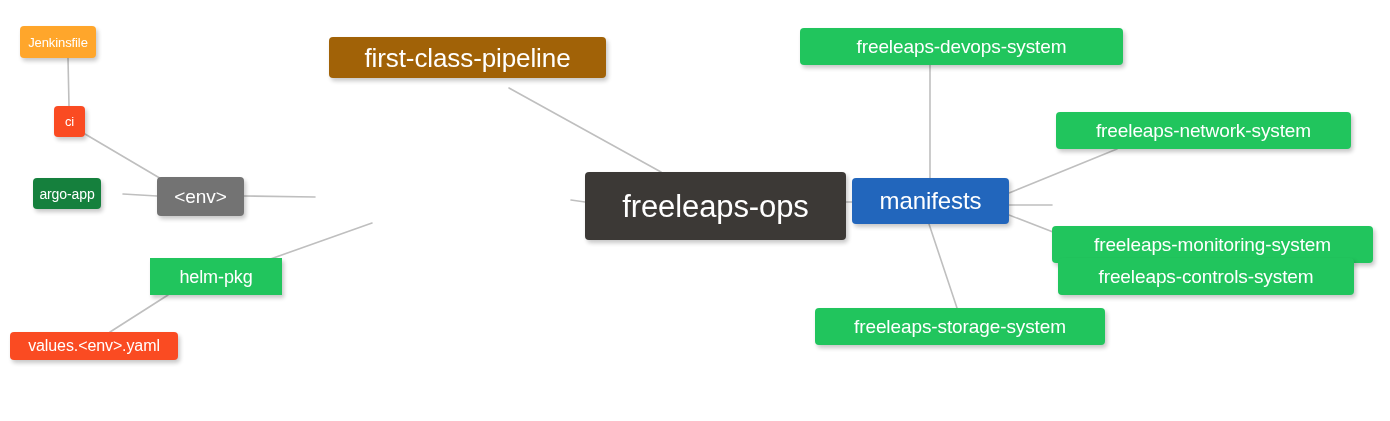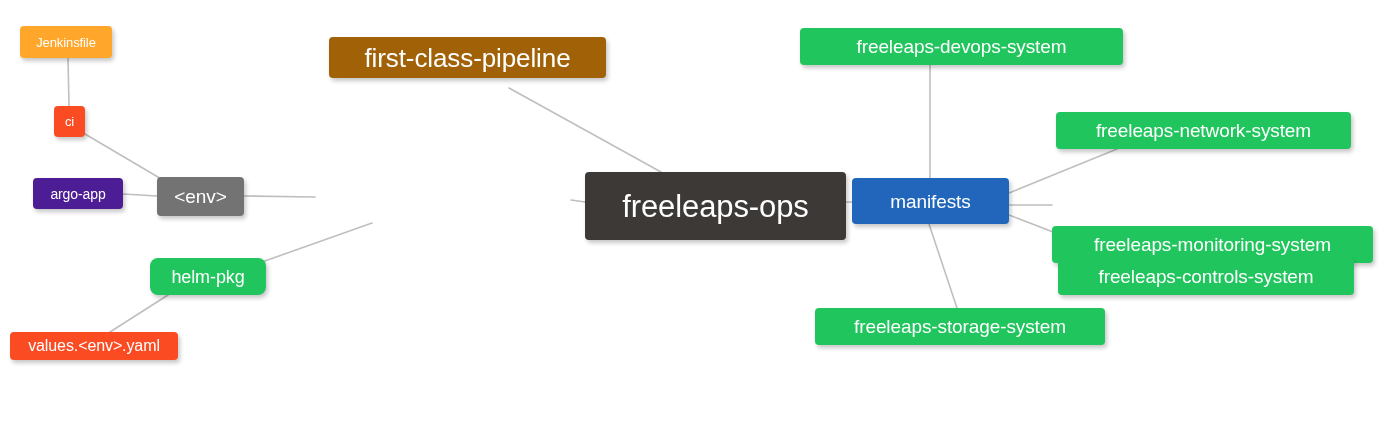--- a/index.html
+++ b/index.html
@@ -70,45 +70,45 @@
       <line x1="509" y1="88" x2="661" y2="172" stroke="#bfbfbf" stroke-width="1.6" stroke-linecap="round"></line>
       <line x1="846" y1="202" x2="852" y2="202" stroke="#bfbfbf" stroke-width="1.6" stroke-linecap="round"></line>
       <line x1="930" y1="178" x2="930" y2="65" stroke="#bfbfbf" stroke-width="1.6" stroke-linecap="round"></line>
       <line x1="1009" y1="193" x2="1117" y2="149" stroke="#bfbfbf" stroke-width="1.6" stroke-linecap="round"></line>
       <line x1="1009" y1="205" x2="1052" y2="205" stroke="#bfbfbf" stroke-width="1.6" stroke-linecap="round"></line>
       <line x1="1009" y1="215" x2="1120" y2="258" stroke="#bfbfbf" stroke-width="1.6" stroke-linecap="round"></line>
       <line x1="929" y1="224" x2="957" y2="308" stroke="#bfbfbf" stroke-width="1.6" stroke-linecap="round"></line>
     </svg>
 
   <div id="node-layer">
-      <div class="node" style="left: 20px; top: 26px; width: 92px; height: 32px; background: rgb(255, 166, 43); font-size: 13px; border-radius: 4px;">
+      <div class="node" style="left: 20px; top: 26px; width: 76px; height: 32px; background: rgb(255, 166, 43); font-size: 13px; border-radius: 4px;">
         <span class="node-label">Jenkinsfile</span>
       </div>
       <div class="node" style="left: 54px; top: 106px; width: 31px; height: 31px; background: rgb(250, 75, 34); font-size: 13px; border-radius: 4px;">
         <span class="node-label">ci</span>
       </div>
-      <div class="node" style="left: 33px; top: 178px; width: 90px; height: 31px; background: #4c1d95; font-size: 14px; border-radius: 4px;">
+      <div class="node" style="left: 33px; top: 178px; width: 68px; height: 31px; background: #15803d; font-size: 14px; border-radius: 4px;">
         <span class="node-label">argo-app</span>
       </div>
       <div class="node" style="left: 157px; top: 177px; width: 87px; height: 39px; background: #737373; font-size: 19px; border-radius: 4px;">
         <span class="node-label">&lt;env&gt;</span>
       </div>
-      <div class="node" style="left: 150px; top: 258px; width: 116px; height: 37px; background: rgb(33, 197, 93); font-size: 18px; border-radius: 8px; text-align: center;">
+      <div class="node" style="left: 150px; top: 258px; width: 132px; height: 37px; background: rgb(33, 197, 93); font-size: 18px; border-radius: 0; text-align: center;">
         <span class="node-label">helm-pkg</span>
       </div>
       <div class="node" style="left: 10px; top: 332px; width: 168px; height: 28px; background: rgb(250, 75, 34); font-size: 16px; border-radius: 4px;">
         <span class="node-label">values.&lt;env&gt;.yaml</span>
       </div>
       <div class="node" style="left: 329px; top: 37px; width: 277px; height: 41px; background: #a16207; font-size: 26px; border-radius: 4px;">
         <span class="node-label">first-class-pipeline</span>
       </div>
       <div class="node" style="left: 585px; top: 172px; width: 261px; height: 68px; background: rgb(60, 57, 54); font-size: 31px; border-radius: 4px;">
         <span class="node-label">freeleaps-ops</span>
       </div>
-      <div class="node" style="left: 852px; top: 178px; width: 157px; height: 46px; background: rgb(34, 102, 188); font-size: 19px; border-radius: 4px;">
+      <div class="node" style="left: 852px; top: 178px; width: 157px; height: 46px; background: rgb(34, 102, 188); font-size: 24px; border-radius: 4px;">
         <span class="node-label">manifests</span>
       </div>
       <div class="node" style="left: 800px; top: 28px; width: 323px; height: 37px; background: rgb(33, 197, 93); font-size: 19px; border-radius: 4px;">
         <span class="node-label">freeleaps-devops-system</span>
       </div>
       <div class="node" style="left: 1056px; top: 112px; width: 295px; height: 37px; background: rgb(33, 197, 93); font-size: 19px; border-radius: 4px;">
         <span class="node-label">freeleaps-network-system</span>
       </div>
       <div class="node" style="left: 1052px; top: 187px; width: 321px; height: 37px; background: rgb(33, 197, 93); font-size: 19px; border-radius: 4px; margin-top: 39px;">
         <span class="node-label">freeleaps-monitoring-system</span>

